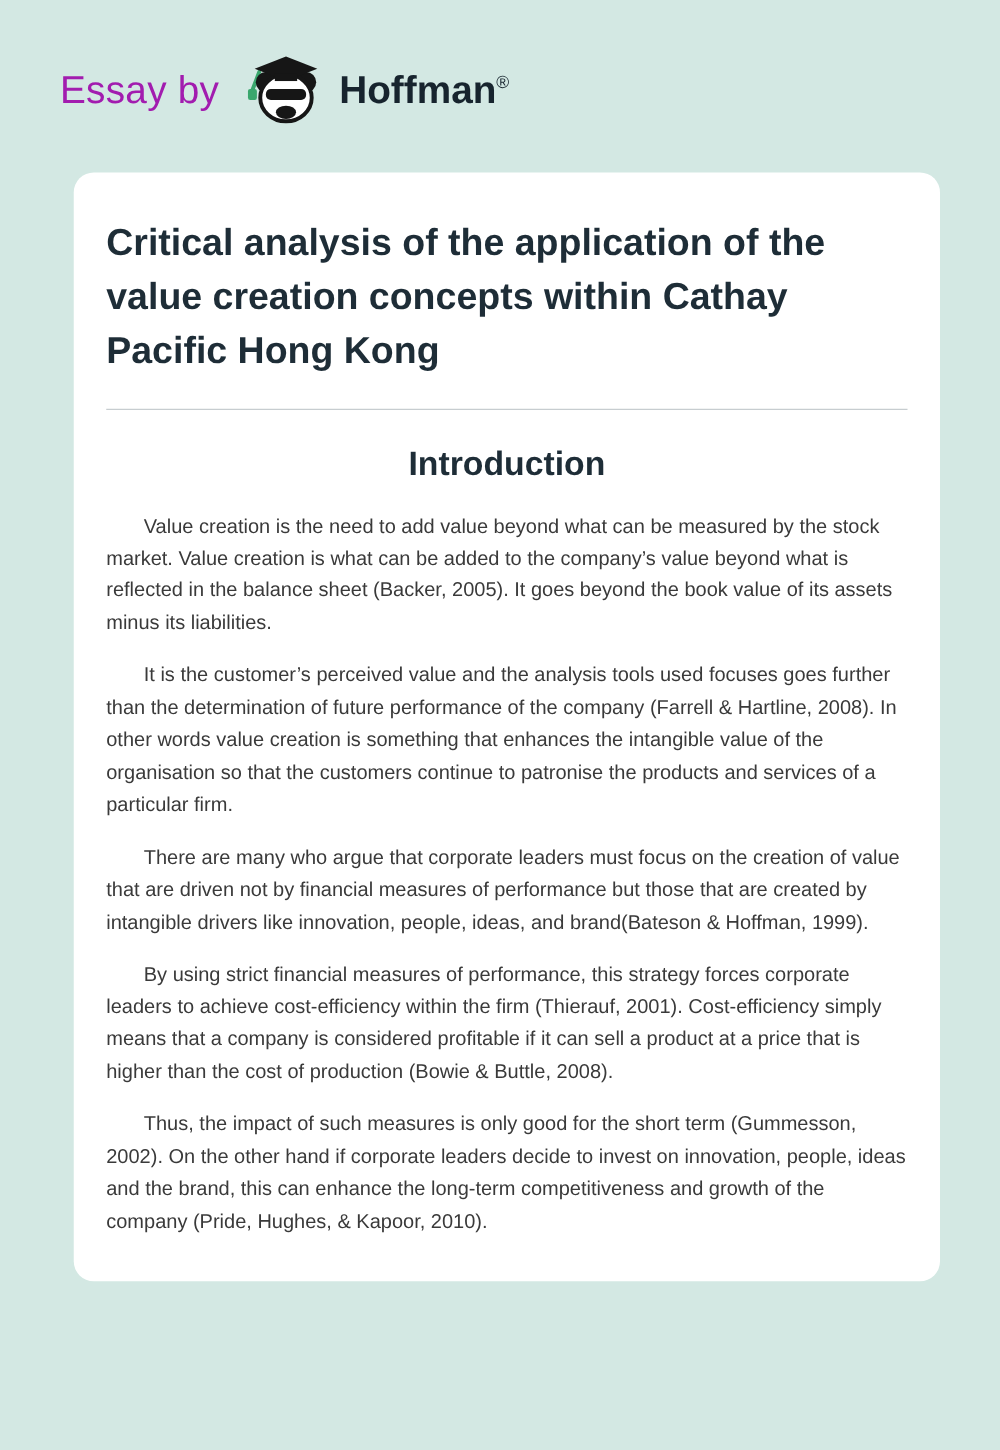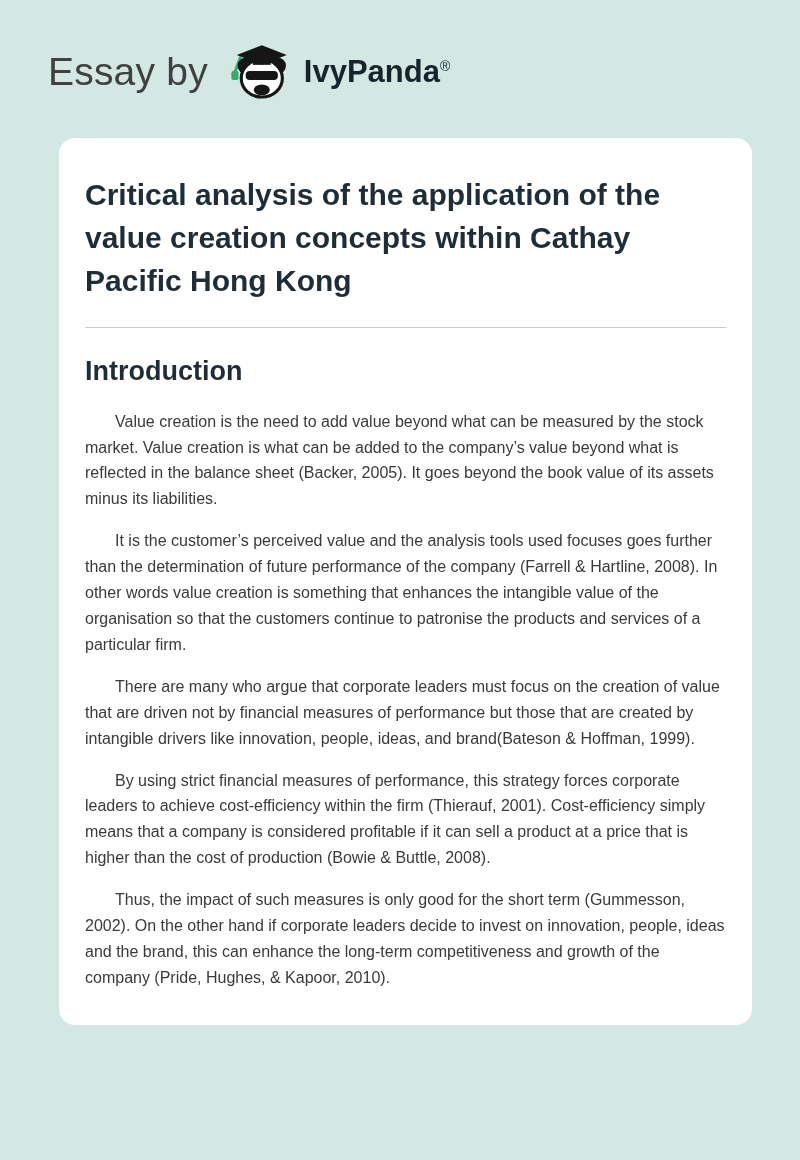--- a/index.html
+++ b/index.html
@@ -11,22 +11,22 @@
     font-family: "Liberation Sans", sans-serif;
     -webkit-font-smoothing: antialiased;
   }
   .site-header {
     display: flex;
     align-items: center;
     padding: 38px 48px 24px 48px;
     height: 130px;
   }
   .essay-by {
-    font-size: 39px;
-    color: #404040;
+    font-size: 31px;
+    color: #a21caf;
     font-weight: 400;
     letter-spacing: 0.2px;
   }
   .brand-link {
     display: flex;
     align-items: center;
     margin-left: 18px;
     cursor: pointer;
     text-decoration: none;
   }
@@ -70,20 +70,21 @@
   .divider {
     border: none;
     border-top: 1px solid #c7cdd0;
     margin: 14px 0 28px 0;
   }
   .section-heading {
     font-size: 27px;
     font-weight: 700;
     color: #1e2d37;
     margin: 6px 0 22px 0;
+    text-align: center;
   }
   .essay-paragraph {
     font-size: 16px;
     line-height: 1.62;
     color: #3a3a3a;
     text-indent: 30px;
     margin-bottom: 16px;
   }
   .essay-paragraph:last-child { margin-bottom: 0; }
 </style>
@@ -105,21 +106,21 @@
         <ellipse cx="40" cy="39" rx="23" ry="21" fill="#ffffff" stroke="#161616" stroke-width="3.5"></ellipse>
 
         <rect x="22" y="31" width="36" height="10" rx="4.5" fill="#161616"></rect>
 
         <ellipse cx="40" cy="52" rx="9" ry="6" fill="#161616"></ellipse>
 
         <polygon points="40,2 68,13 40,24 12,13" fill="#161616"></polygon>
         <rect x="30" y="17" width="20" height="7" fill="#161616"></rect>
       </svg>
     </span>
-    <span class="brand-name"><span>IvyPanda</span><sup>®</sup></span>
+    <span class="brand-name"><span>Hoffman</span><sup>®</sup></span>
   </a>
 </header>
 
 <main class="essay-card">
   <h1 class="page-title">Critical analysis of the application of the value creation concepts within Cathay Pacific Hong Kong</h1>
 
 
   <hr class="divider">
 
   <h2 class="section-heading">Introduction</h2>

